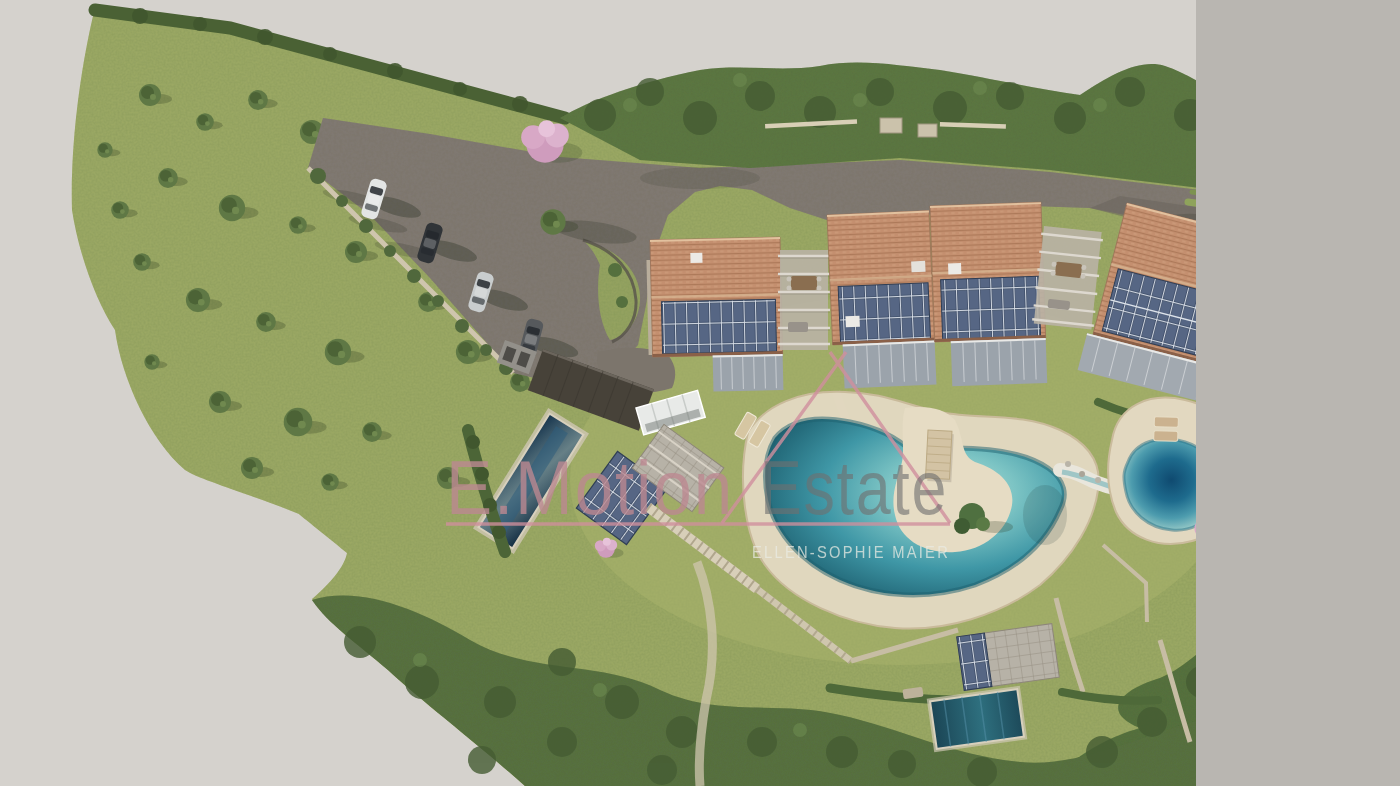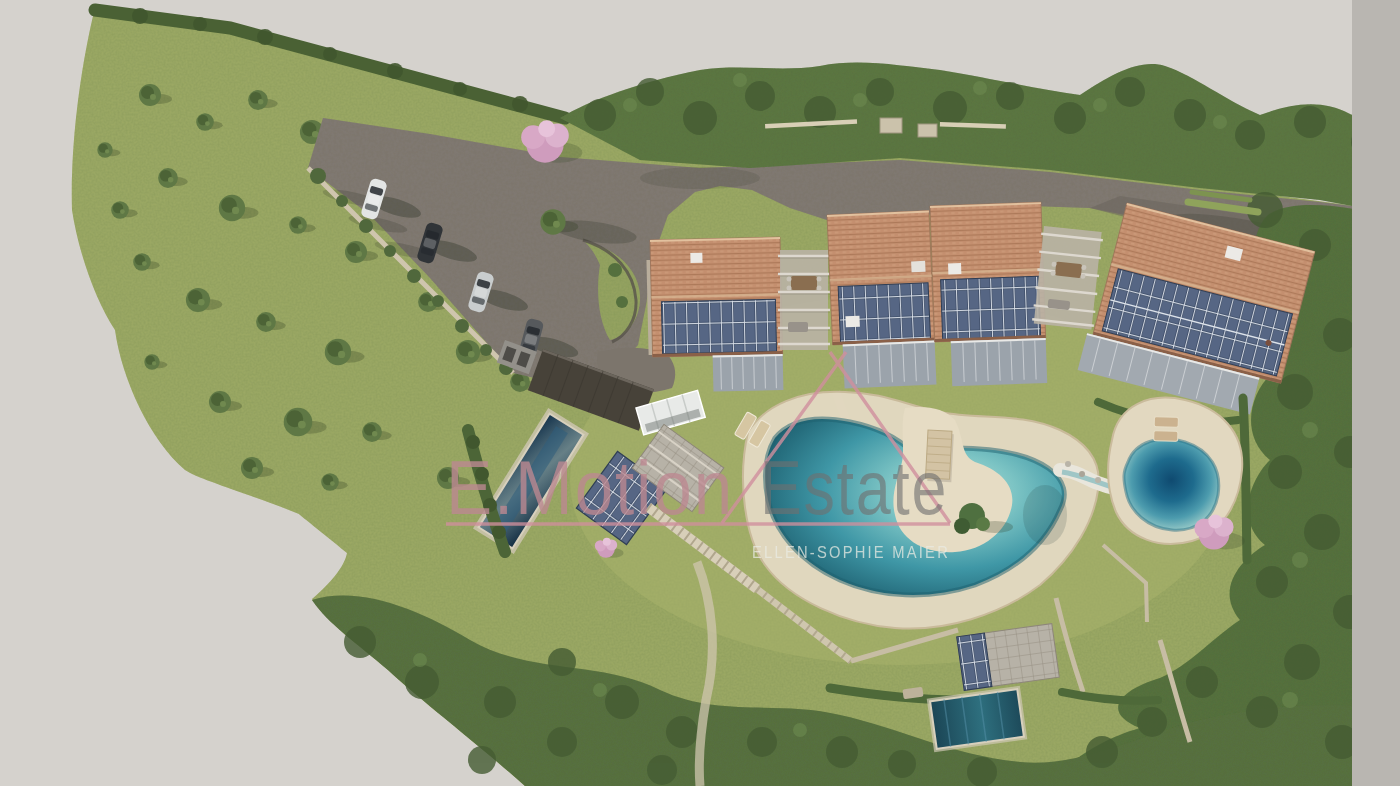--- a/index.html
+++ b/index.html
@@ -1,17 +1,17 @@
 <!DOCTYPE html>
 <html><head>
 <meta charset="utf-8">
 <style>
   html,body{margin:0;padding:0;background:#b9b6b1;}
   .stage{
-    position:relative;width:1352px;height:786px;overflow:hidden;
+    position:relative;width:1196px;height:786px;overflow:hidden;
     font-family:"Liberation Sans", sans-serif;
     background:#d5d2cd;
   }
   .stage svg{position:absolute;inset:0;display:block;}
   .wm-word{font-family:"Liberation Sans", sans-serif;font-weight:400;letter-spacing:2px;}
   .wm-sub{font-family:"Liberation Sans", sans-serif;font-weight:400;}
 </style>
 </head>
 <body>
 

